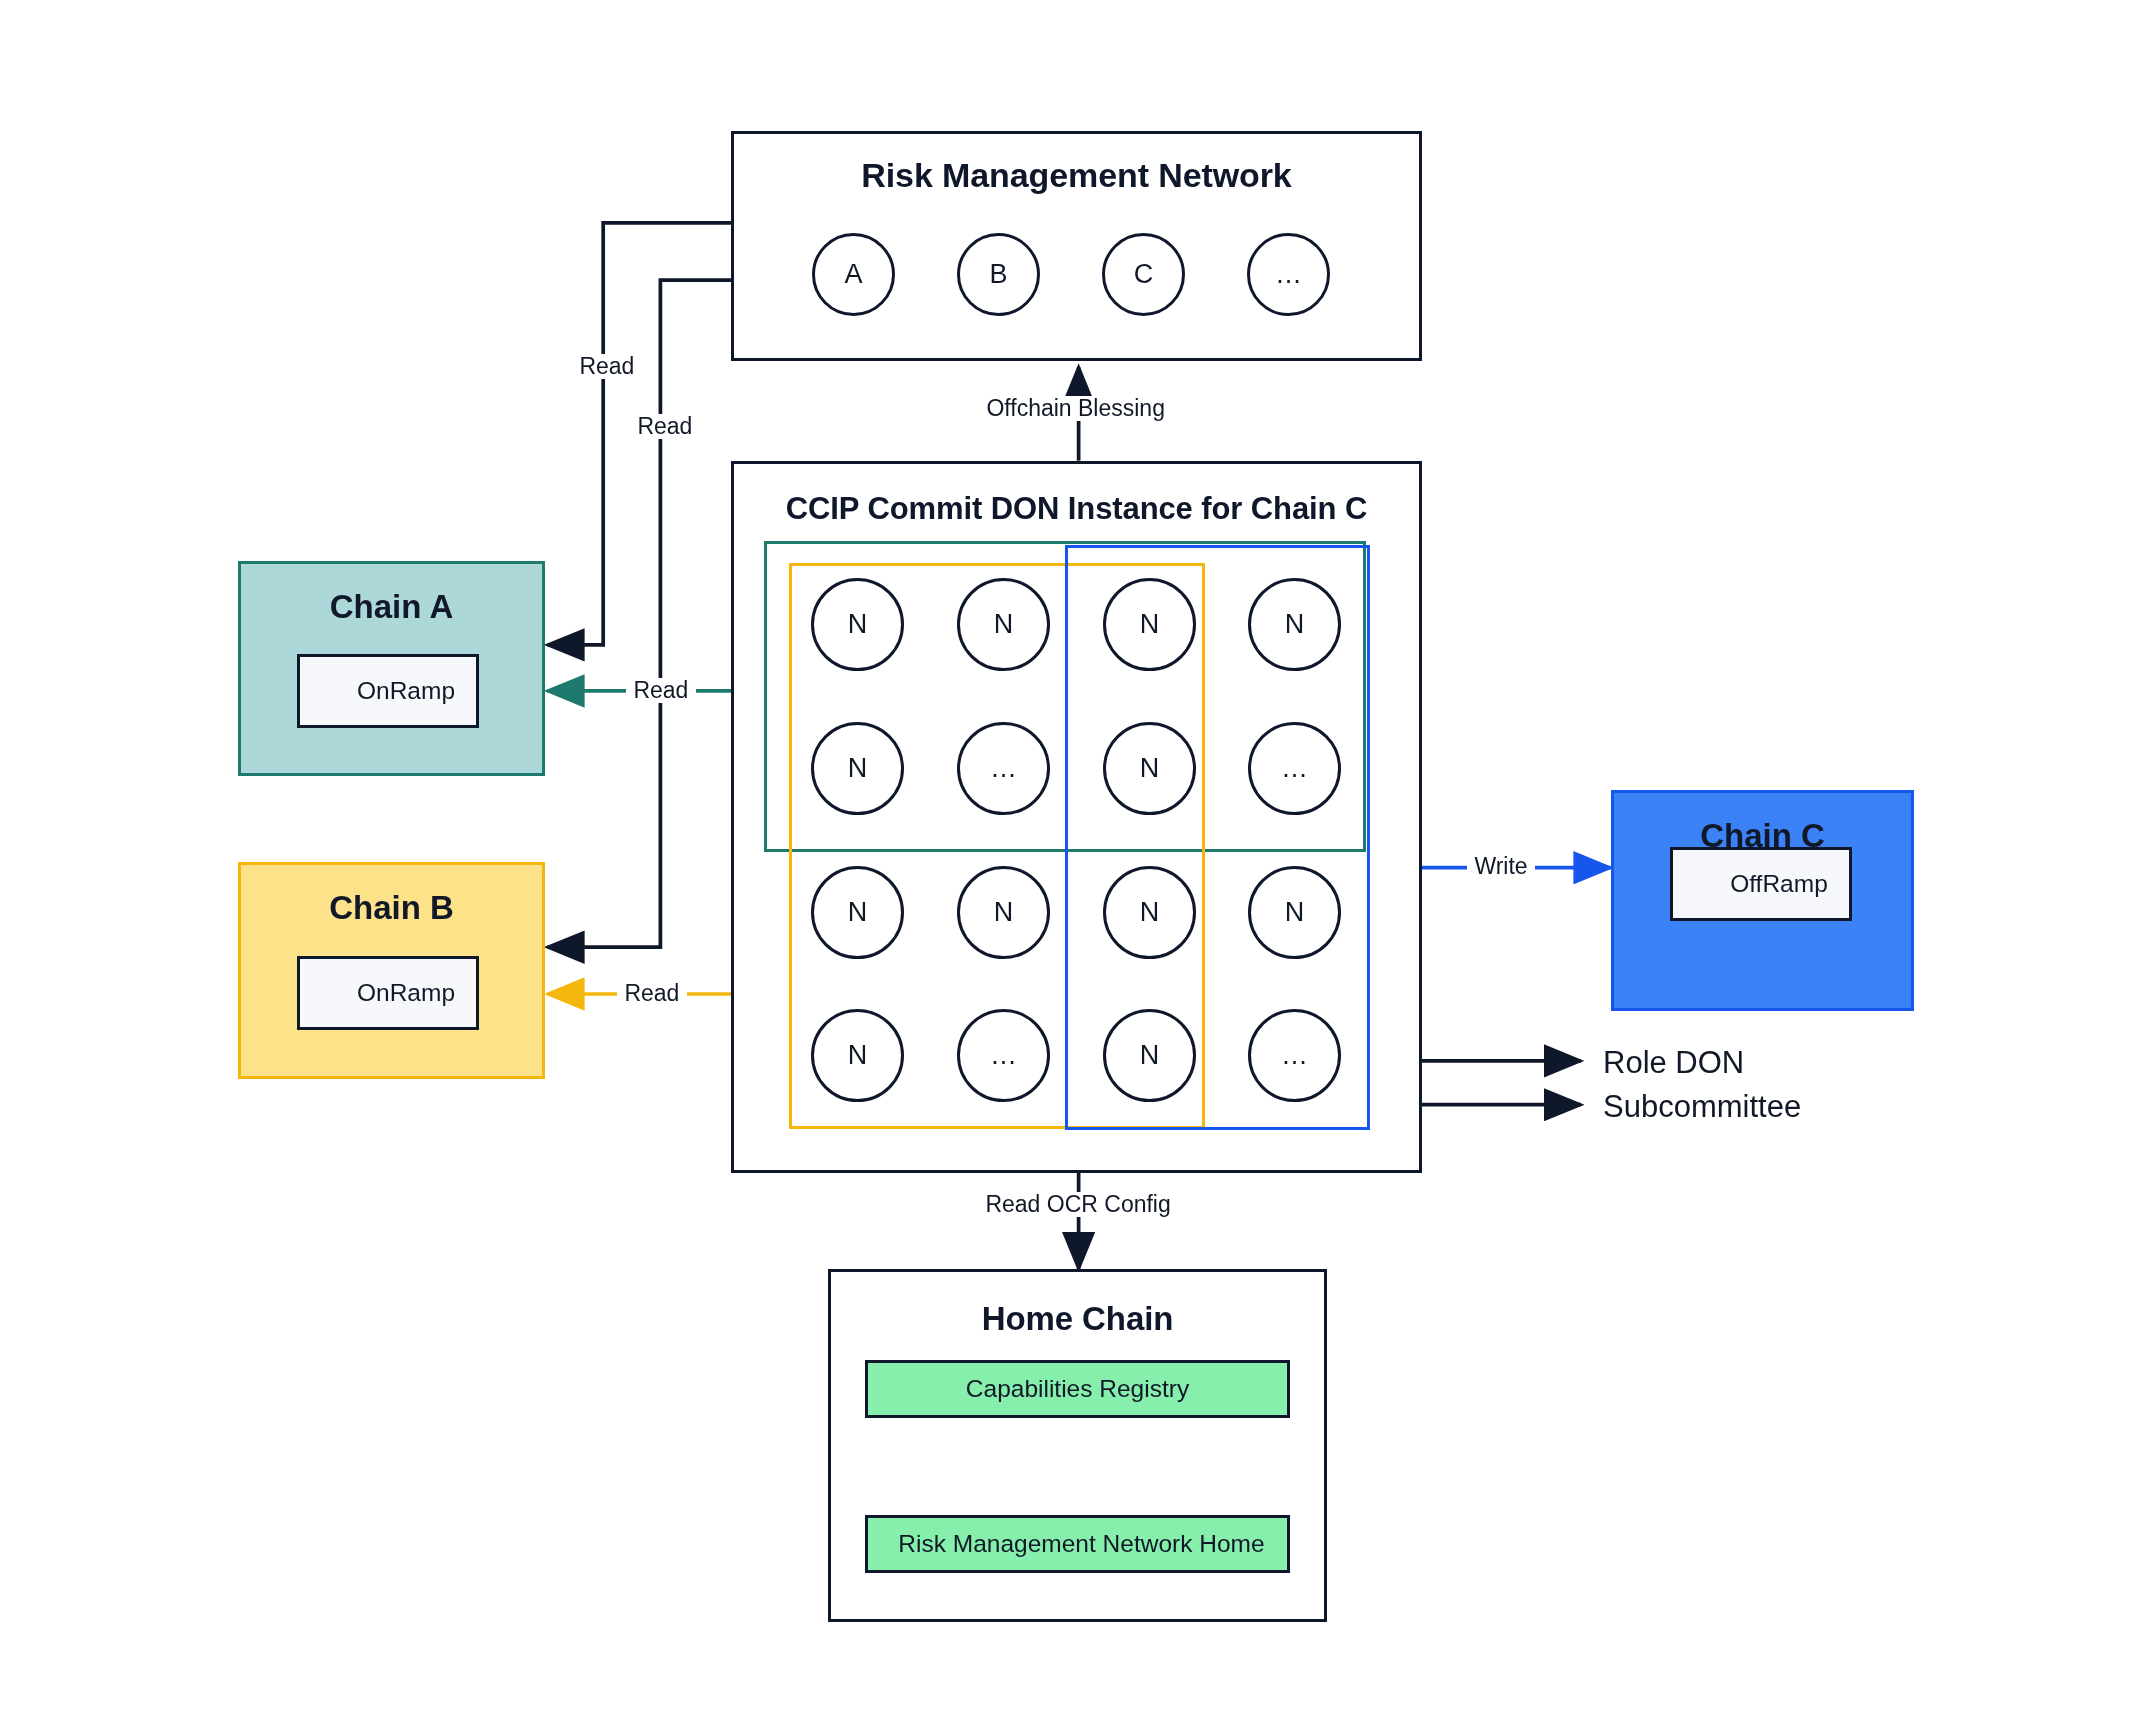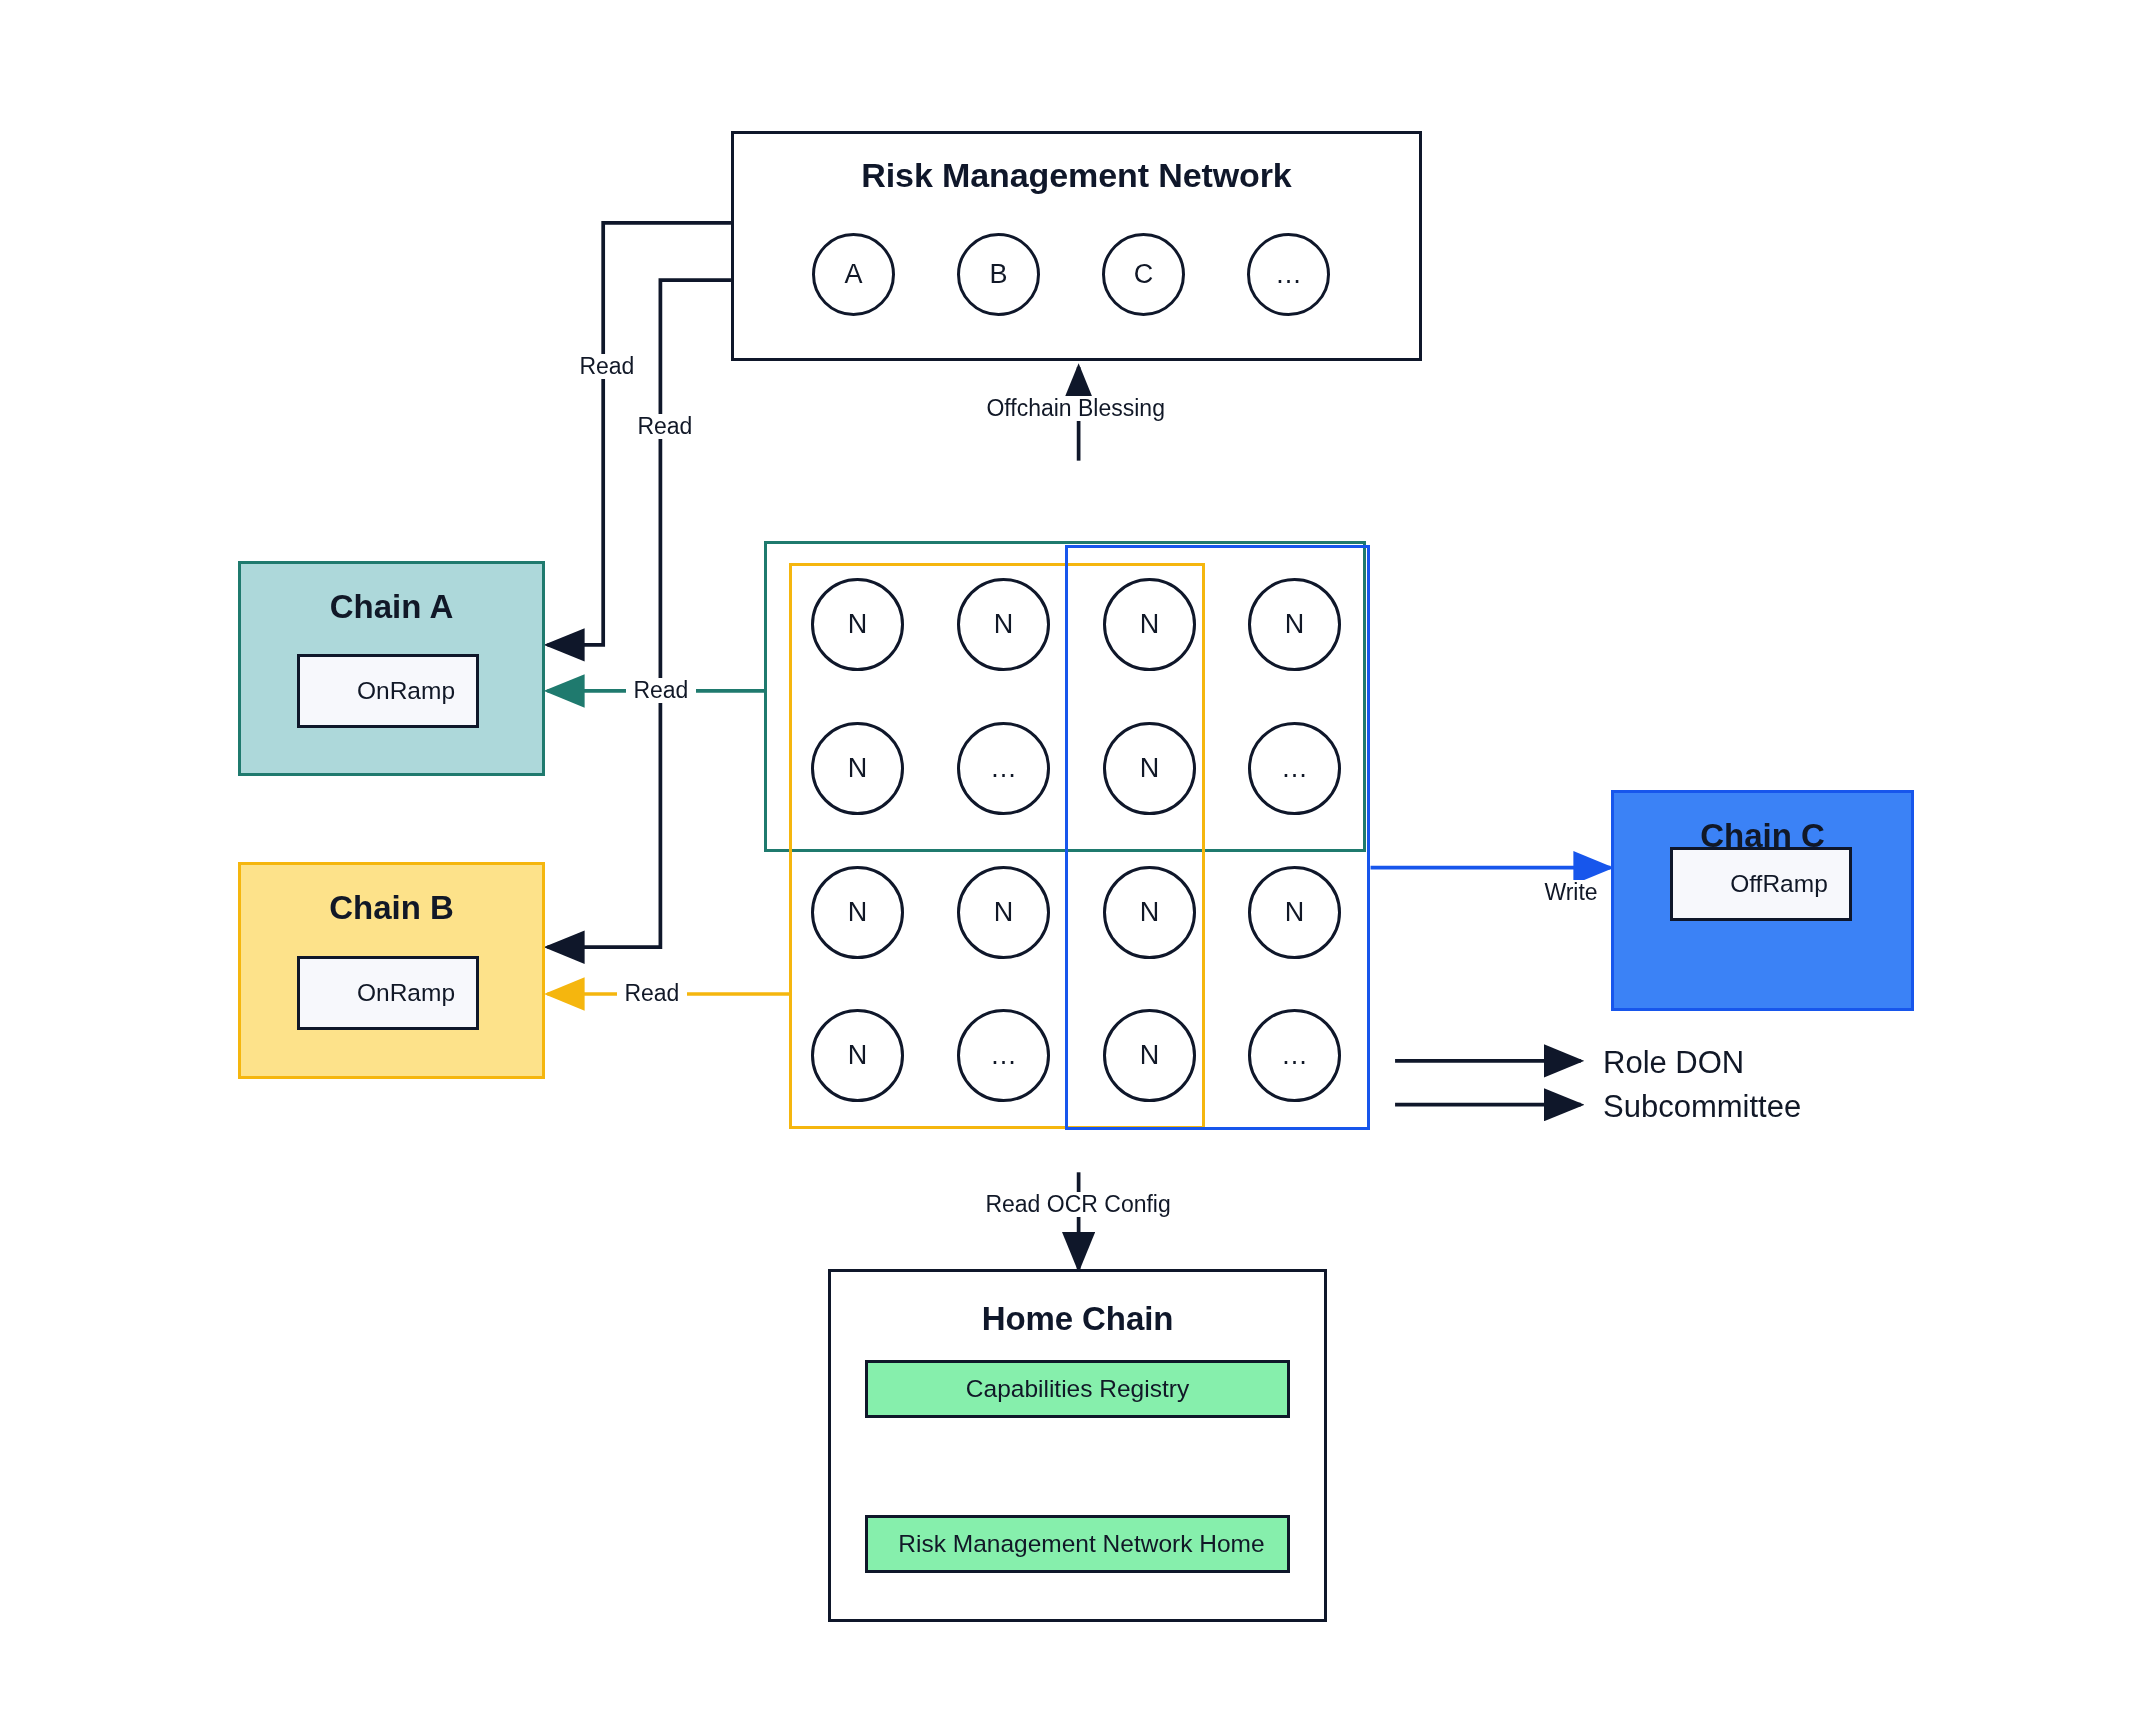--- a/index.html
+++ b/index.html
@@ -177,20 +177,23 @@
   <div class="circle" style="left:957px; top:233px; width:83px; height:83px;">
       <span>B</span>
     </div>
   <div class="circle" style="left:1102px; top:233px; width:83px; height:83px;">
       <span>C</span>
     </div>
   <div class="circle" style="left:1247px; top:233px; width:83px; height:83px;">
       <span>…</span>
     </div>
 
+  <div class="node-box" style="left:731px; top:461px; width:691px; height:712px;">
+    <div class="box-title" style="top:27px; font-size:31px;">CCIP Commit DON Instance for Chain C</div>
+  </div>
 
   <div class="grp" style="left:764px; top:541px; width:602px; height:311px; border:3.7px solid #1F7A6E;"></div>
   <div class="grp" style="left:789px; top:563px; width:416px; height:566px; border:3.7px solid #F5B60E;"></div>
   <div class="grp" style="left:1065px; top:545px; width:305px; height:585px; border:3.7px solid #1756EC;"></div>
 
   <div class="circle" style="left:811px; top:578px; width:93px; height:93px;">
       <span>N</span>
     </div>
   <div class="circle" style="left:957px; top:578px; width:93px; height:93px;">
       <span>N</span>
@@ -275,21 +278,21 @@
   <div class="edge-label" style="left:979px; top:396px;">Offchain Blessing</div>
 
   <div class="edge-label" style="left:572px; top:354px;">Read</div>
 
   <div class="edge-label" style="left:630px; top:414px;">Read</div>
 
   <div class="edge-label" style="left:626px; top:678px;">Read</div>
 
   <div class="edge-label" style="left:617px; top:981px;">Read</div>
 
-  <div class="edge-label" style="left:1537px; top:854px;margin-top:26px;">Write</div>
+  <div class="edge-label" style="left:1467px; top:854px;">Write</div>
 
   <div class="edge-label" style="left:978px; top:1192px;">Read OCR Config</div>
 
   <div class="side-label" style="left:1603px; top:1045px;">Role DON</div>
   <div class="side-label" style="left:1603px; top:1089px;">Subcommittee</div>
 
 </div>
 
 
 </body></html>

